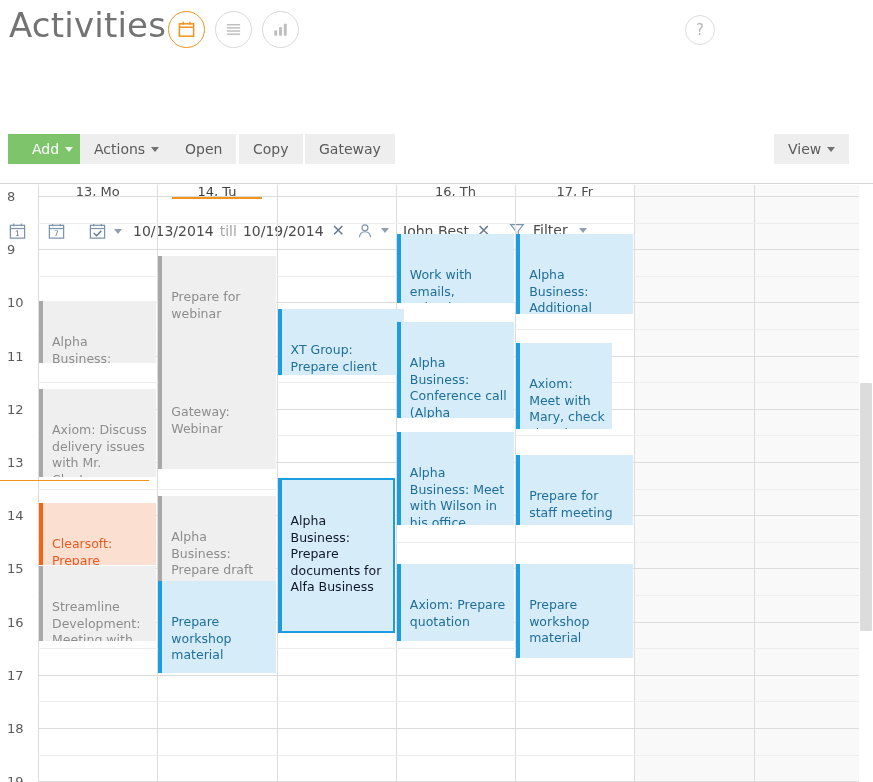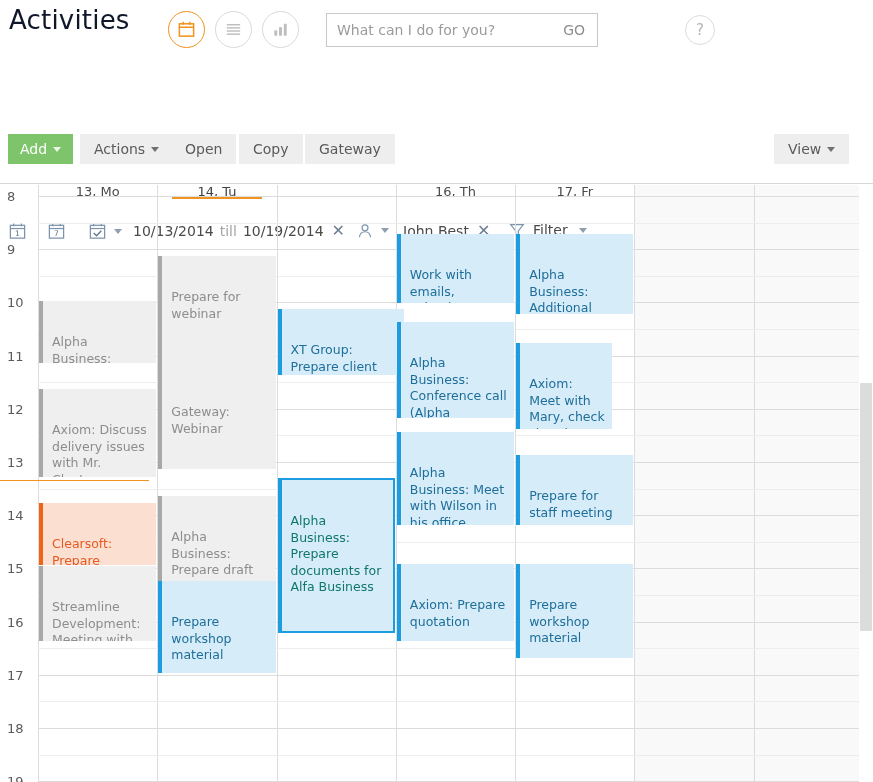--- a/index.html
+++ b/index.html
@@ -10,21 +10,21 @@
     font-family:"DejaVu Sans", sans-serif;
     color:#555;
     overflow:hidden;
     position:relative;
   }
 
   
   #header { position:relative; height:60px; }
   #page-title {
     position:absolute; left:9px; top:5px;
-    font-size:26px; color:#0f172a; font-weight:400;
+    font-size:34px; color:#737373; font-weight:400;
     letter-spacing:0.2px;
     font-family:"DejaVu Sans", sans-serif;
   }
   .mode-btn {
     position:absolute; top:11px; width:37px; height:37px;
     border-radius:50%; border:1px solid #d9d9d9;
     background:#fff; cursor:pointer;
     display:flex; align-items:center; justify-content:center;
   }
   .mode-btn.active { border-color:#f0941e; }
@@ -59,21 +59,21 @@
   
   #toolbar { position:relative; height:46px; }
   .tb-btn {
     position:absolute; top:74px; height:30px;
     background:#eeeeee; border:0; cursor:pointer;
     font-size:14px; color:#5a5a5a; padding:0 14px;
     font-family:"DejaVu Sans", sans-serif;
     display:flex; align-items:center; gap:6px;
     white-space:nowrap;
   }
-  #btn-add { left:8px; background:#7dc46b; color:#fff; padding:0 12px; }
+  #btn-add { left:8px; background:#7dc46b; color:#fff; padding:0 24px; }
   #btn-actions { left:80px; }
   #btn-open    { left:171px; }
   #btn-copy    { left:239px; }
   #btn-delete  { left:305px; }
   #btn-view    { left:774px; }
   .caret {
     width:0;height:0;border-left:4px solid transparent;
     border-right:4px solid transparent;border-top:5px solid currentColor;
     opacity:.85; display:inline-block;
   }
@@ -130,21 +130,21 @@
     position:absolute; overflow:hidden;
     font-size:12.5px; line-height:16.5px;
     padding:5px 7px 4px 9px; cursor:pointer;
   }
   .evt .etitle { display:block;margin-top:28px; }
   .evt.gray  { background:#efefef; color:#8d8d8d; border-left:4px solid #a8a8a8; }
   .evt.blue  { background:#d7ecf9; color:#1d6e99; border-left:4px solid #1c9de0; }
   .evt.orange{ background:#fbdfd0; color:#e55a22; border-left:4px solid #ef6415; }
   .evt.selected {
     border:2px solid #1c9de0; border-left:4px solid #1c9de0;
-    background:#d7ecf9; color:#0f766e;
+    background:#d7ecf9; color:#0f172a;
   }
 
   
   #vscroll {
     position:absolute; right:0; top:185px; width:14px; height:597px;
     background:#ffffff;
   }
   #vscroll-thumb {
     position:absolute; right:1px; width:12px;
     background:#dcdcdc; border-radius:1px;
@@ -179,24 +179,20 @@
   <div class="mode-btn" id="mode-chart">
     <svg width="19" height="19" viewBox="0 0 20 20">
       <g fill="#bdbdbd">
         <rect x="3.5" y="11" width="3" height="5.5"></rect>
         <rect x="8.5" y="7.5" width="3" height="9"></rect>
         <rect x="13.5" y="4" width="3" height="12.5"></rect>
       </g>
     </svg>
   </div>
 
-  <div id="search-wrap">
-    <input id="search-input" type="text" placeholder="What can I do for you?" style="">
-    <span id="search-go">GO</span>
-  </div>
 
   <div id="help-btn">?</div>
 </div>
 
 <div id="toolbar">
   <div class="tb-btn" id="btn-add">
     <span>Add</span>
     <span class="caret"></span>
   </div>
   <div class="tb-btn" id="btn-actions">

